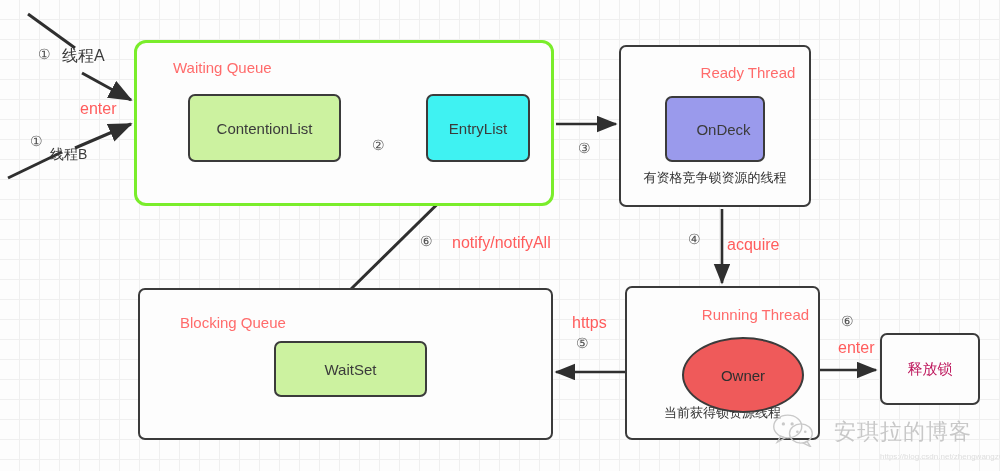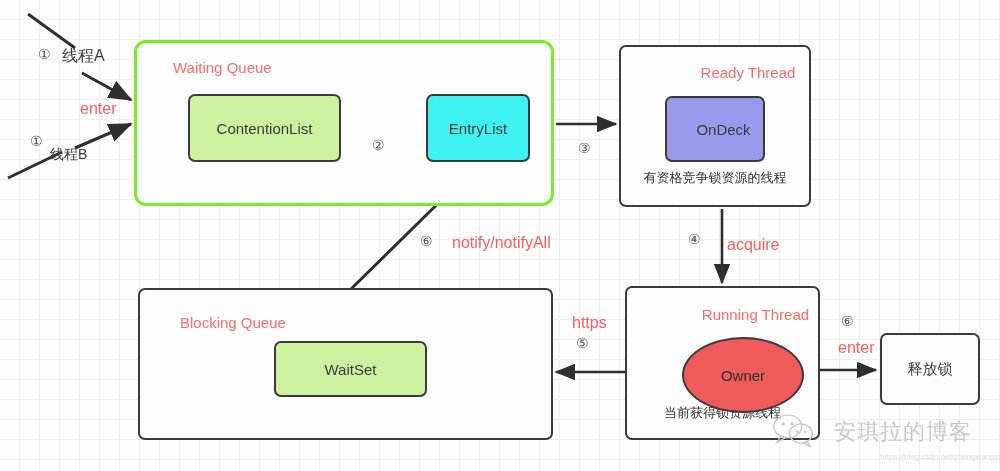--- a/index.html
+++ b/index.html
@@ -205,21 +205,21 @@
     <div class="caption-cn" style="left:0; right:0; width:100%; top:116px;">当前获得锁资源线程</div>
   </div>
   <div class="ellipse" style="left:682px; top:337px; width:122px; height:76px;">
     <span>Owner</span>
   </div>
 
   <div class="circ-num" style="left:841px; top:313px;">⑥</div>
   <div class="label-red" style="left:838px; top:339px;">enter</div>
 
   <div class="box" style="left:880px; top:333px; width:100px; height:72px; display:flex; align-items:center; justify-content:center;">
-    <span style="font-size:15px; color:#404040;">释放锁</span>
+    <span style="font-size:15px; color:#be185d;">释放锁</span>
   </div>
 
   <svg class="wechat-ic" style="left:772px; top:413px;" viewBox="0 0 48 38">
     <ellipse cx="18" cy="15" rx="16" ry="13" fill="none" stroke="#c9c9c9" stroke-width="1.6"></ellipse>
     <path d="M10 26 L6 33 L15 28 Z" fill="none" stroke="#c9c9c9" stroke-width="1.6"></path>
     <circle cx="13" cy="12" r="1.9" fill="#c9c9c9"></circle>
     <circle cx="23" cy="12" r="1.9" fill="#c9c9c9"></circle>
     <ellipse cx="33" cy="23" rx="13" ry="11" fill="none" stroke="#c9c9c9" stroke-width="1.6"></ellipse>
     <path d="M40 32 L44 38 L36 34 Z" fill="none" stroke="#c9c9c9" stroke-width="1.6"></path>
     <circle cx="29" cy="21" r="1.5" fill="#c9c9c9"></circle>

